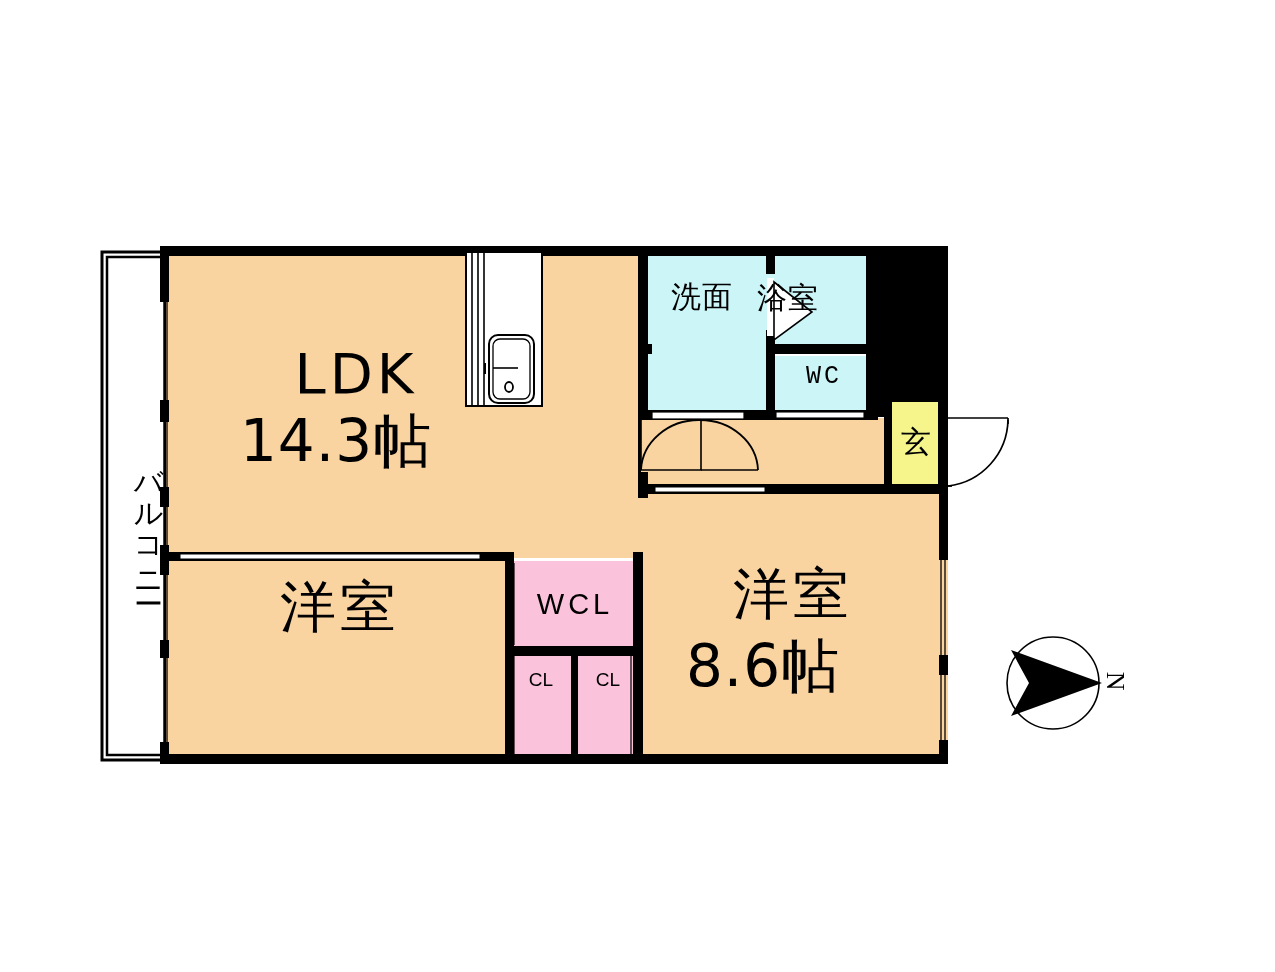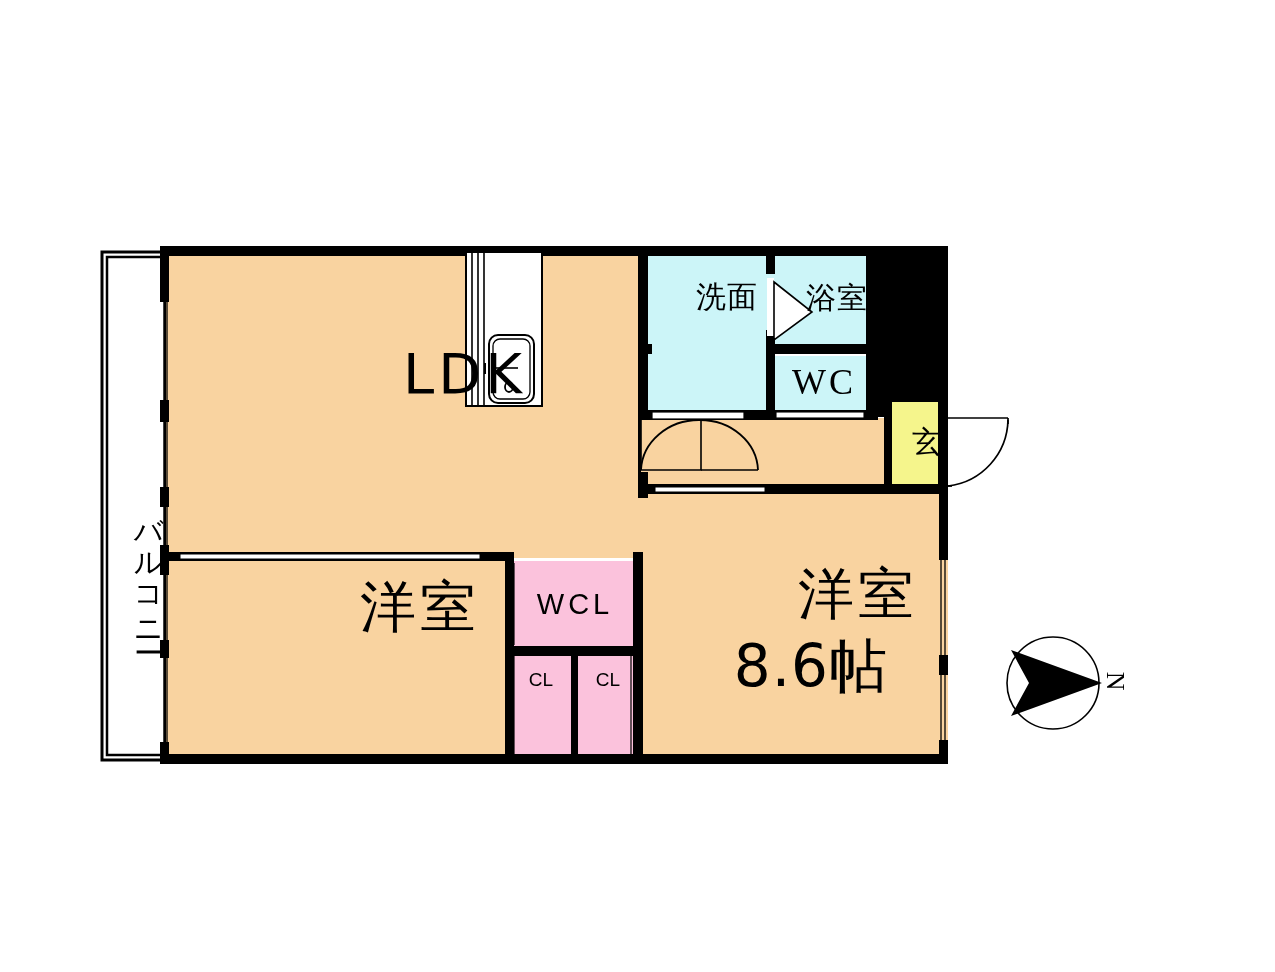--- a/index.html
+++ b/index.html
@@ -30,38 +30,37 @@
     pointer-events: none;
   }
   .vertical-label {
     writing-mode: vertical-rl;
     text-orientation: upright;
     letter-spacing: 3px;
   }
   .room-name {
     font-family: "DejaVu Sans", sans-serif;
     font-weight: 400;
-    text-align: right;
   }
   .big-room {
     font-size: 56px;
     letter-spacing: 4px;
   }
   .big-room-size {
     font-size: 58px;
     letter-spacing: 1px;
   }
   .small-room {
     font-size: 30px;
     letter-spacing: 1px;
   }
   .wc-label {
-    font-size: 36px;
+    font-size: 25px;
     letter-spacing: 3px;
-    font-family: Liberation Serif, serif;
+    font-family: Liberation Mono, monospace;
   }
   .wcl-label {
     font-size: 29px;
     letter-spacing: 4px;
     font-family: "Liberation Sans", sans-serif;
   }
   .cl-label {
     font-size: 19px;
     line-height: 1.25;
     font-family: "Liberation Sans", sans-serif;
@@ -258,26 +257,27 @@
     <g>
       <circle cx="1053" cy="683" r="46" fill="#ffffff" stroke="#000" stroke-width="1.6"></circle>
       <path d="M1011,650 L1102,683 L1011,716 L1029,683 Z" fill="#000000"></path>
     </g>
   </svg>
 
   
 
   
   <div class="fp-label room-name big-room" style="left:166px; top:345px; width:340px;margin-left:20px;">LDK</div>
+  <div class="fp-label room-name big-room-size" style="left:166px; top:412px; width:340px;">14.3帖</div>
 
   
   <div class="fp-label room-name small-room" style="left:646px; top:280px; width:112px; line-height:1.15;">洗面</div>
 
   
-  <div class="fp-label room-name small-room" style="left:768px; top:283px; width:100px;">浴室</div>
+  <div class="fp-label room-name small-room" style="left:738px; top:283px; width:100px;">浴室</div>
 
   
   <div class="fp-label wc-label" style="left:774px; top:364px; width:100px;">WC</div>
 
   
   <div class="fp-label room-name genkan-label" style="left:890px; top:427px; width:52px;">玄</div>
 
   
   <div class="fp-label room-name big-room" style="left:200px; top:578px; width:280px;">洋室</div>
 

